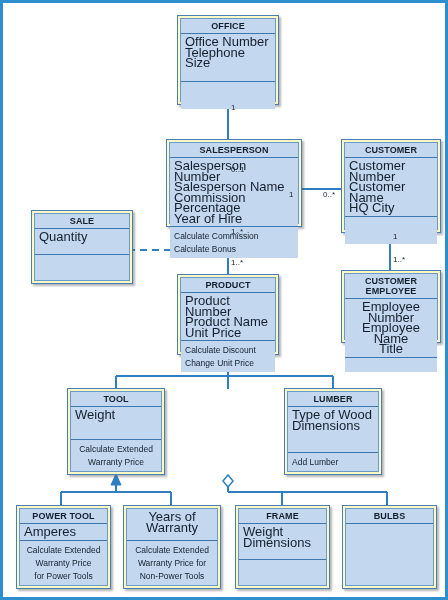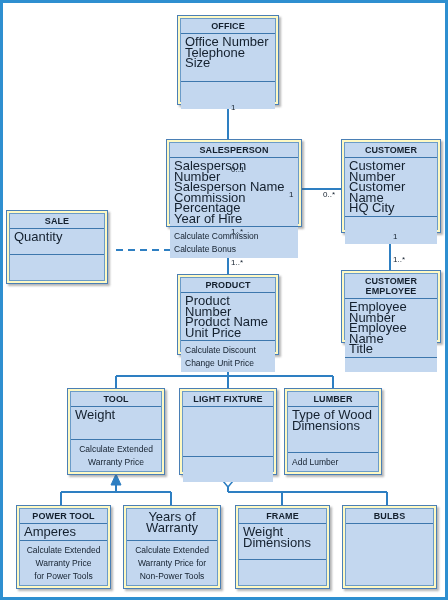--- a/index.html
+++ b/index.html
@@ -142,21 +142,21 @@
   <div class="uml" style="left:338px; top:136px; width:100px; height:94px;">
     <div class="inner">
       <div class="cls-name">CUSTOMER</div>
       <div class="cls-attrs" style="white-space:pre-line;">Customer Number
 Customer Name
 HQ City</div>
       <div class="cls-ops" style="white-space:pre-line; min-height:22px;"></div>
     </div>
   </div>
 
-  <div class="uml" style="left:3px; top:207px; width:102px; height:74px;">
+  <div class="uml" style="left:28px; top:207px; width:102px; height:74px;">
     <div class="inner">
       <div class="cls-name">SALE</div>
       <div class="cls-attrs" style="white-space:pre-line;">Quantity</div>
       <div class="cls-ops" style="white-space:pre-line; min-height:20px;"></div>
     </div>
   </div>
 
   <div class="uml" style="left:174px; top:271px; width:102px; height:81px;">
     <div class="inner">
       <div class="cls-name">PRODUCT</div>
@@ -165,43 +165,36 @@
 Unit Price</div>
       <div class="cls-ops" style="white-space:pre-line;">Calculate Discount
 Change Unit Price</div>
     </div>
   </div>
 
   <div class="uml" style="left:338px; top:267px; width:100px; height:73px;">
     <div class="inner">
       <div class="cls-name" style="white-space:pre-line;">CUSTOMER
 EMPLOYEE</div>
-      <div class="cls-attrs" style="white-space:pre-line;">Employee Number
+      <div class="cls-attrs" style="white-space:pre-line;text-align:center;">Employee Number
 Employee Name
 Title</div>
       <div class="cls-ops" style="white-space:pre-line; min-height:9px;"></div>
     </div>
   </div>
 
   <div class="uml" style="left:64px; top:385px; width:98px; height:87px;">
     <div class="inner">
       <div class="cls-name">TOOL</div>
       <div class="cls-attrs" style="white-space:pre-line;">Weight</div>
       <div class="cls-ops center" style="white-space:pre-line;">Calculate Extended
 Warranty Price</div>
     </div>
   </div>
 
-  <div class="uml" style="left:176px; top:385px; width:98px; height:87px;">
-    <div class="inner">
-      <div class="cls-name">LIGHT FIXTURE</div>
-      <div class="cls-attrs" style="white-space:pre-line; min-height:44px;"></div>
-      <div class="cls-ops" style="white-space:pre-line; min-height:20px;"></div>
-    </div>
-  </div>
 
   <div class="uml" style="left:281px; top:385px; width:98px; height:87px;">
     <div class="inner">
       <div class="cls-name">LUMBER</div>
       <div class="cls-attrs" style="white-space:pre-line;">Type of Wood
 Dimensions</div>
       <div class="cls-ops" style="white-space:pre-line;">Add Lumber</div>
     </div>
   </div>
 

